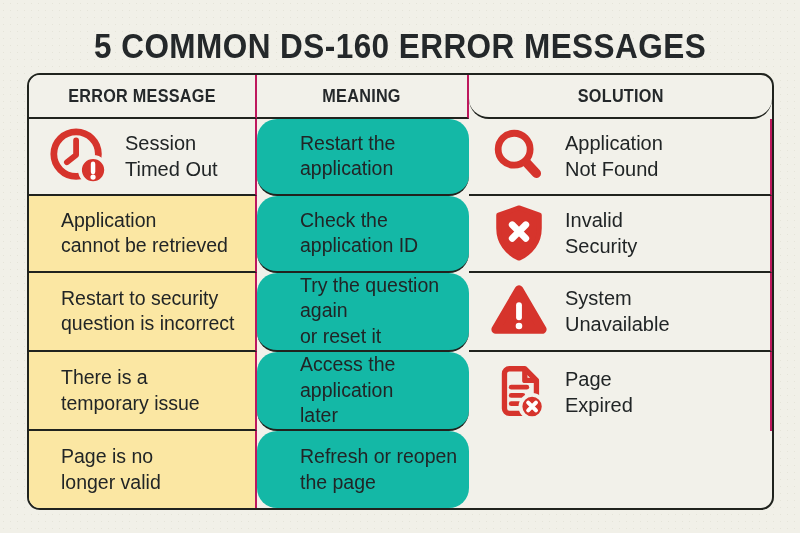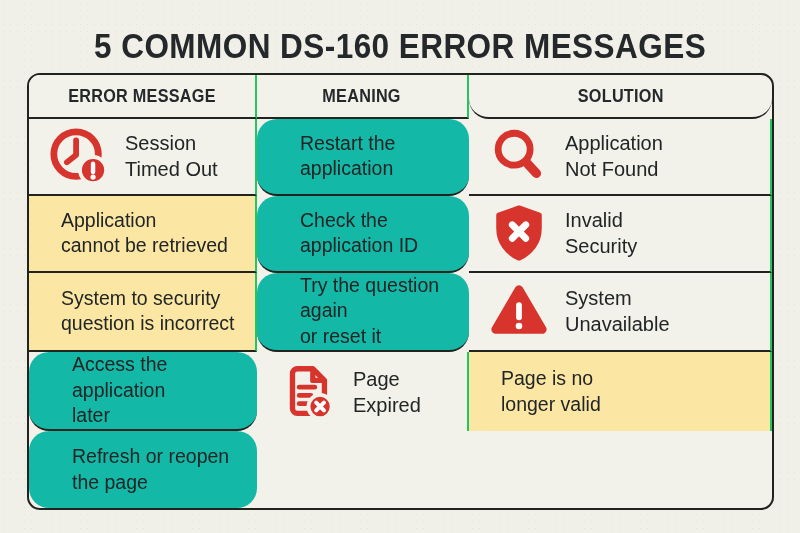--- a/index.html
+++ b/index.html
@@ -38,21 +38,21 @@
     height: 437px;
     border: 2.5px solid #20231e;
     border-radius: 13px;
     overflow: hidden;
     background: #f2f1ea;
     display: grid;
     grid-template-columns: 228px 212px 1fr;
     grid-template-rows: 44px repeat(5, 1fr);
   }
   .cell {
-    border-right: 2px solid #22c55e;
+    border-right: 2px solid #be185d;
     border-bottom: 2px solid #20231e;
     display: flex;
     align-items: center;
   }
   .cell.last-col { border-right: none; border-radius: 20px; }
   .cell.last-row { border-bottom: none; }
   .header-cell {
     background: #f2f1ea;
     justify-content: center;
     font-weight: bold;
@@ -155,38 +155,42 @@
     <span class="icon-box">
       <svg viewBox="0 0 64 64">
         <path d="M32 6 L53 13.5 V27 C53 41.5 44.5 52.5 32 58 C19.5 52.5 11 41.5 11 27 V13.5 Z" fill="#d6342c" stroke="#d6342c" stroke-width="5" stroke-linejoin="round"></path>
         <path d="M25 23.5 L39 37.5 M39 23.5 L25 37.5" stroke="#ffffff" stroke-width="7" stroke-linecap="round"></path>
       </svg>
     </span>
     <span class="error-label">Invalid
 Security</span>
   </div>
   <div class="cell meaning-cell">
-    <span class="cell-text">System to security
+    <span class="cell-text">Restart to security
 question is incorrect</span>
   </div>
   <div class="cell solution-cell last-col">
     <span class="cell-text">Try the question again
 or reset it</span>
   </div>
 
   <div class="cell error-cell">
     <span class="icon-box">
       <svg viewBox="0 0 64 64">
         <path d="M32 10 L56 51 H8 Z" fill="#d6342c" stroke="#d6342c" stroke-width="9" stroke-linejoin="round"></path>
         <line x1="32" y1="26" x2="32" y2="38.5" stroke="#ffffff" stroke-width="6" stroke-linecap="round"></line>
         <circle cx="32" cy="47.5" r="3.4" fill="#ffffff"></circle>
       </svg>
     </span>
     <span class="error-label">System
 Unavailable</span>
+  </div>
+  <div class="cell meaning-cell">
+    <span class="cell-text">There is a
+temporary issue</span>
   </div>
   <div class="cell solution-cell last-col">
     <span class="cell-text">Access the application
 later</span>
   </div>
 
   <div class="cell error-cell last-row">
     <span class="icon-box">
       <svg viewBox="0 0 64 64">
         <path d="M17 13 a5 5 0 0 1 5 -5 H38 L50 20 V49 a5 5 0 0 1 -5 5 H22 a5 5 0 0 1 -5 -5 Z" fill="none" stroke="#d6342c" stroke-width="5.5" stroke-linejoin="round"></path>

